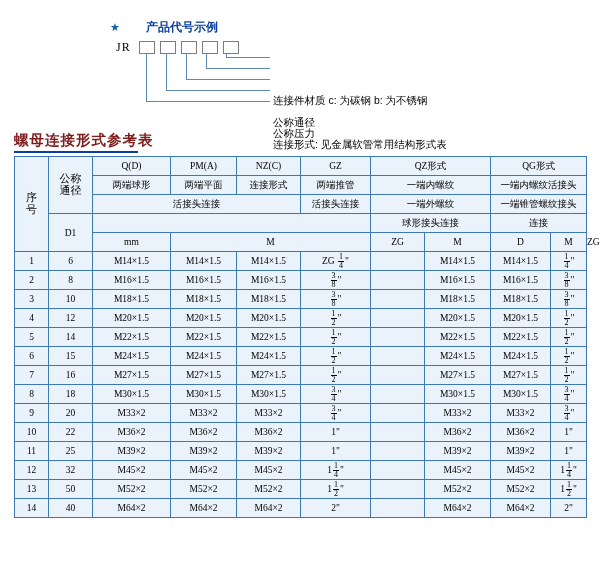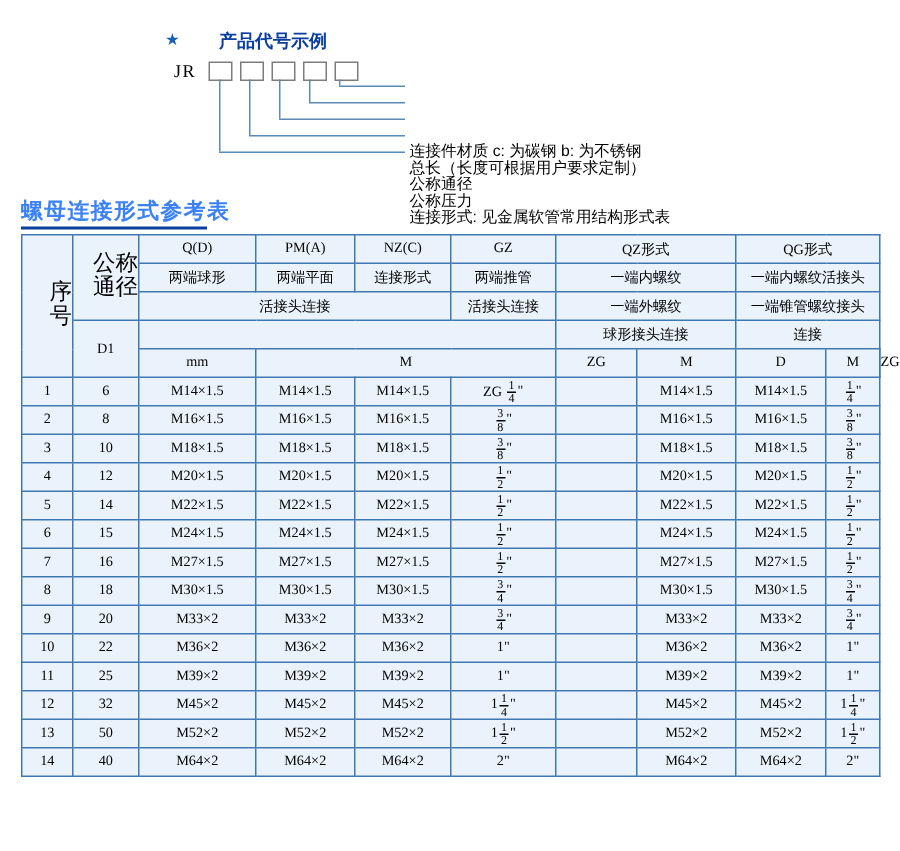--- a/index.html
+++ b/index.html
@@ -48,21 +48,21 @@
   .note{
     position:absolute;
     font-size:10.5px;
     white-space:nowrap;
     font-family:"Liberation Sans", sans-serif;
     margin-top:43px;
   }
   
   .tbl-title{
     position:absolute;left:14px;top:131px;
-    font-size:14.5px;font-weight:bold;color:#3b82f6;
+    font-size:14.5px;font-weight:bold;color:#7f1d1d;
     font-family:"Liberation Sans", sans-serif;
     letter-spacing:1px;
   }
   .title-underline{
     position:absolute;left:14px;top:151px;width:124px;height:2px;background:#0a3fa0;
   }
   
   table.main{
     position:absolute;
     left:14px;top:156px;
@@ -91,22 +91,21 @@
     text-align:center;
     font-size:8px;
     line-height:1.0;
     margin:0 1px;
   }
   .frac .num{display:block;border-bottom:1px solid #000;padding:0 1px;}
   .frac .den{display:block;padding:0 1px;}
   .mix{display:inline-block;vertical-align:middle;}
   .vtext{
     line-height:1.05;
-    font-size:15px;
-    text-align:right;
+    font-size:11px;
   }
 </style>
 </head>
 <body>
 
 <div class="legend">
   <div class="star">★</div>
   <div class="legend-title">产品代号示例</div>
   <div class="jr">JR</div>
   <div class="boxrow">
@@ -126,21 +125,20 @@
   <div class="vline" style="left:186px;top:53px;height:26px;"></div>
   <div class="hline" style="left:186px;top:79px;width:84px;"></div>
 
   <div class="vline" style="left:166px;top:53px;height:37px;"></div>
   <div class="hline" style="left:166px;top:90px;width:104px;"></div>
 
   <div class="vline" style="left:146px;top:53px;height:48px;"></div>
   <div class="hline" style="left:146px;top:101px;width:124px;"></div>
 
   <div class="note" style="left:273px;top:51px;">连接件材质  c:  为碳钢  b:  为不锈钢</div>
-  <div class="note" style="left:273px;top:62px;">总长（长度可根据用户要求定制）</div>
   <div class="note" style="left:273px;top:73px;">公称通径</div>
   <div class="note" style="left:273px;top:84px;">公称压力</div>
   <div class="note" style="left:273px;top:95px;text-align:right;">连接形式: 见金属软管常用结构形式表</div>
 </div>
 
 <div class="tbl-title">螺母连接形式参考表</div>
 <div class="title-underline"></div>
 
 <table class="main">
   <colgroup>

